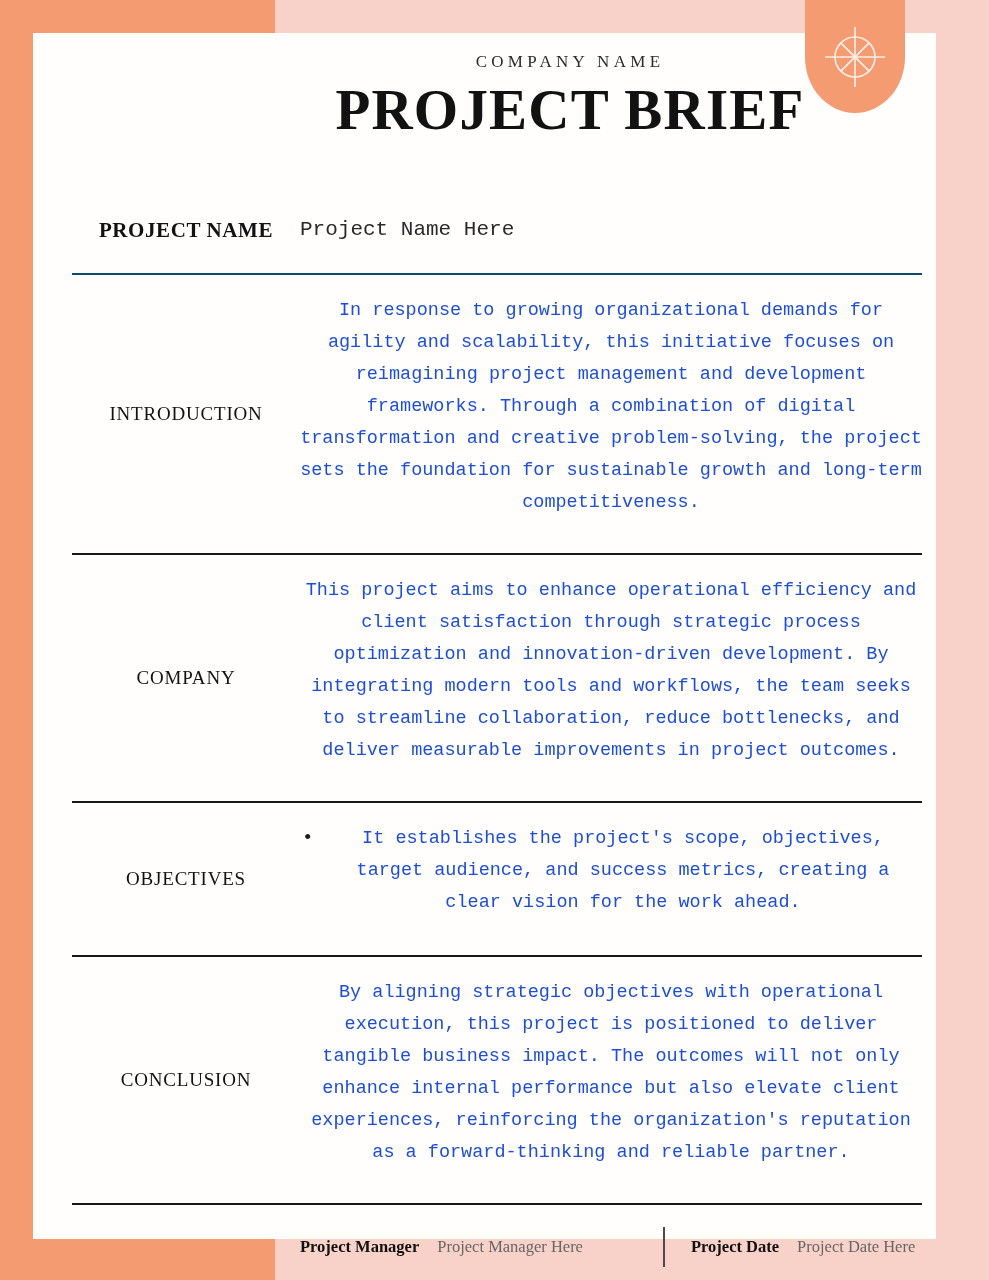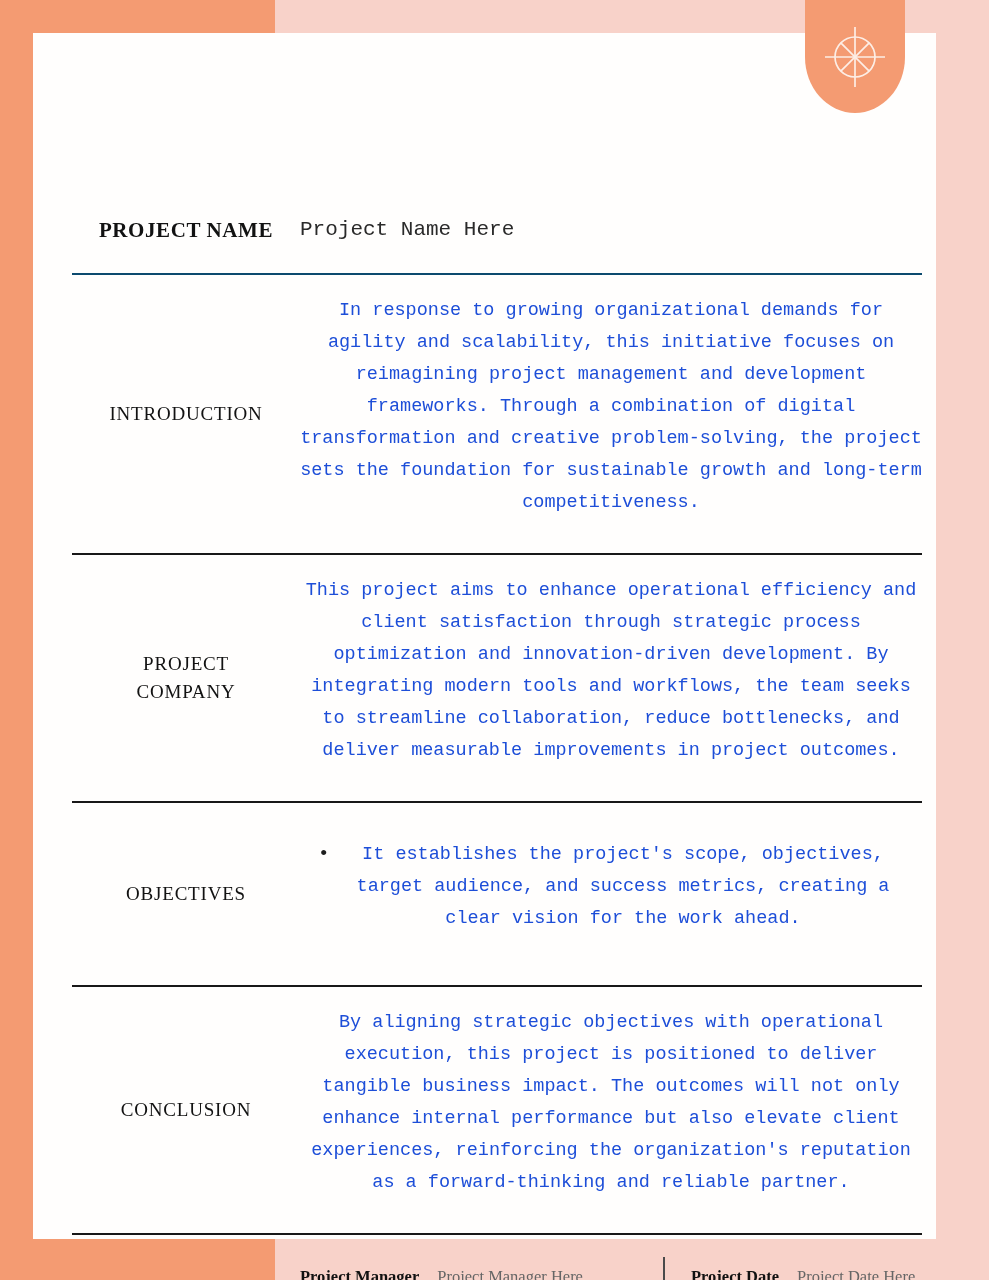--- a/index.html
+++ b/index.html
@@ -155,21 +155,21 @@
   }
   .row-section .col-body p {
     margin: 0;
   }
   .row-section.flex-center {
     align-items: center;
   }
 
   
   ul.bullets {
-    margin: 16px;
+    margin: 0;
     padding: 0 0 0 24px;
     list-style: none;
   }
   ul.bullets li {
     position: relative;
     margin: 0 0 2px 0;
     padding-left: 0;
   }
   ul.bullets li::before {
     content: "\2022";
@@ -229,38 +229,41 @@
       <svg width="72" height="72" viewBox="0 0 72 72">
         <circle cx="36" cy="36" r="20" fill="none" stroke="#fdeee6" stroke-width="1.7"></circle>
         <line x1="36" y1="6" x2="36" y2="66" stroke="#fdeee6" stroke-width="1.7"></line>
         <line x1="6" y1="36" x2="66" y2="36" stroke="#fdeee6" stroke-width="1.7"></line>
         <line x1="21.8" y1="21.8" x2="50.2" y2="50.2" stroke="#fdeee6" stroke-width="1.7"></line>
         <line x1="50.2" y1="21.8" x2="21.8" y2="50.2" stroke="#fdeee6" stroke-width="1.7"></line>
       </svg>
     </span>
   </div>
 
+  <div class="header">
+    <div class="company-name">COMPANY NAME</div>
+    <h1 class="doc-title">PROJECT BRIEF</h1>
+  </div>
 
   <div class="content">
 
     <div class="row row-name">
       <div class="col-label">PROJECT NAME</div>
       <div class="col-body">Project Name Here</div>
     </div>
 
     <div class="row row-section flex-center">
       <div class="col-label">INTRODUCTION</div>
       <div class="col-body">
         <p>In response to growing organizational demands for agility and scalability, this initiative focuses on reimagining project management and development frameworks. Through a combination of digital transformation and creative problem-solving, the project sets the foundation for sustainable growth and long-term competitiveness.</p>
       </div>
     </div>
 
     <div class="row row-section flex-center">
       <div class="col-label">
-        <div>PROJECT</div>
         <div>COMPANY</div>
       </div>
       <div class="col-body">
         <p>This project aims to enhance operational efficiency and client satisfaction through strategic process optimization and innovation-driven development. By integrating modern tools and workflows, the team seeks to streamline collaboration, reduce bottlenecks, and deliver measurable improvements in project outcomes.</p>
       </div>
     </div>
 
     <div class="row row-section flex-center">
       <div class="col-label">OBJECTIVES</div>
       <div class="col-body">

